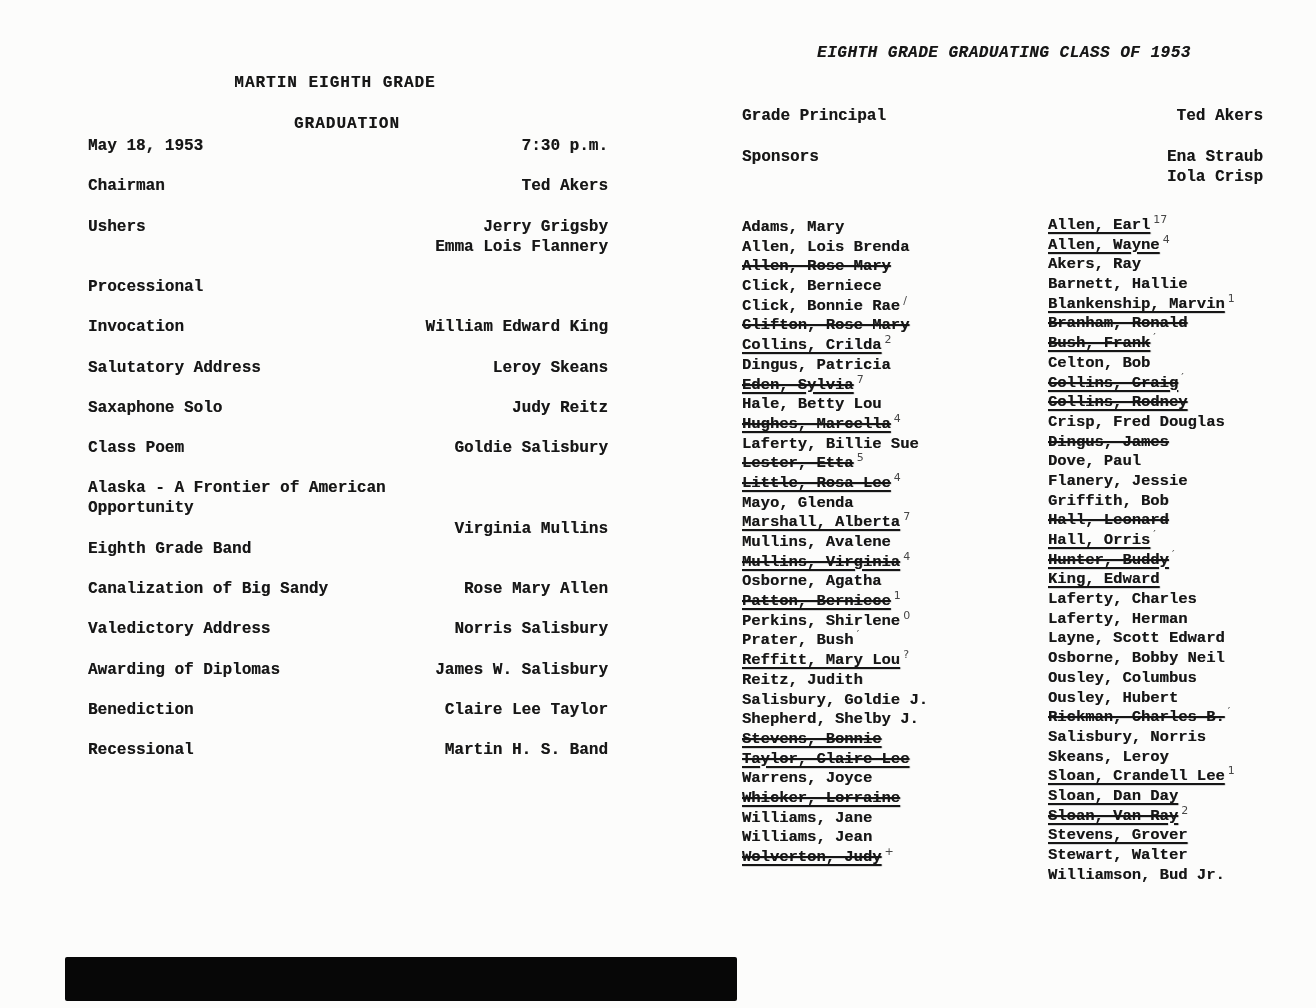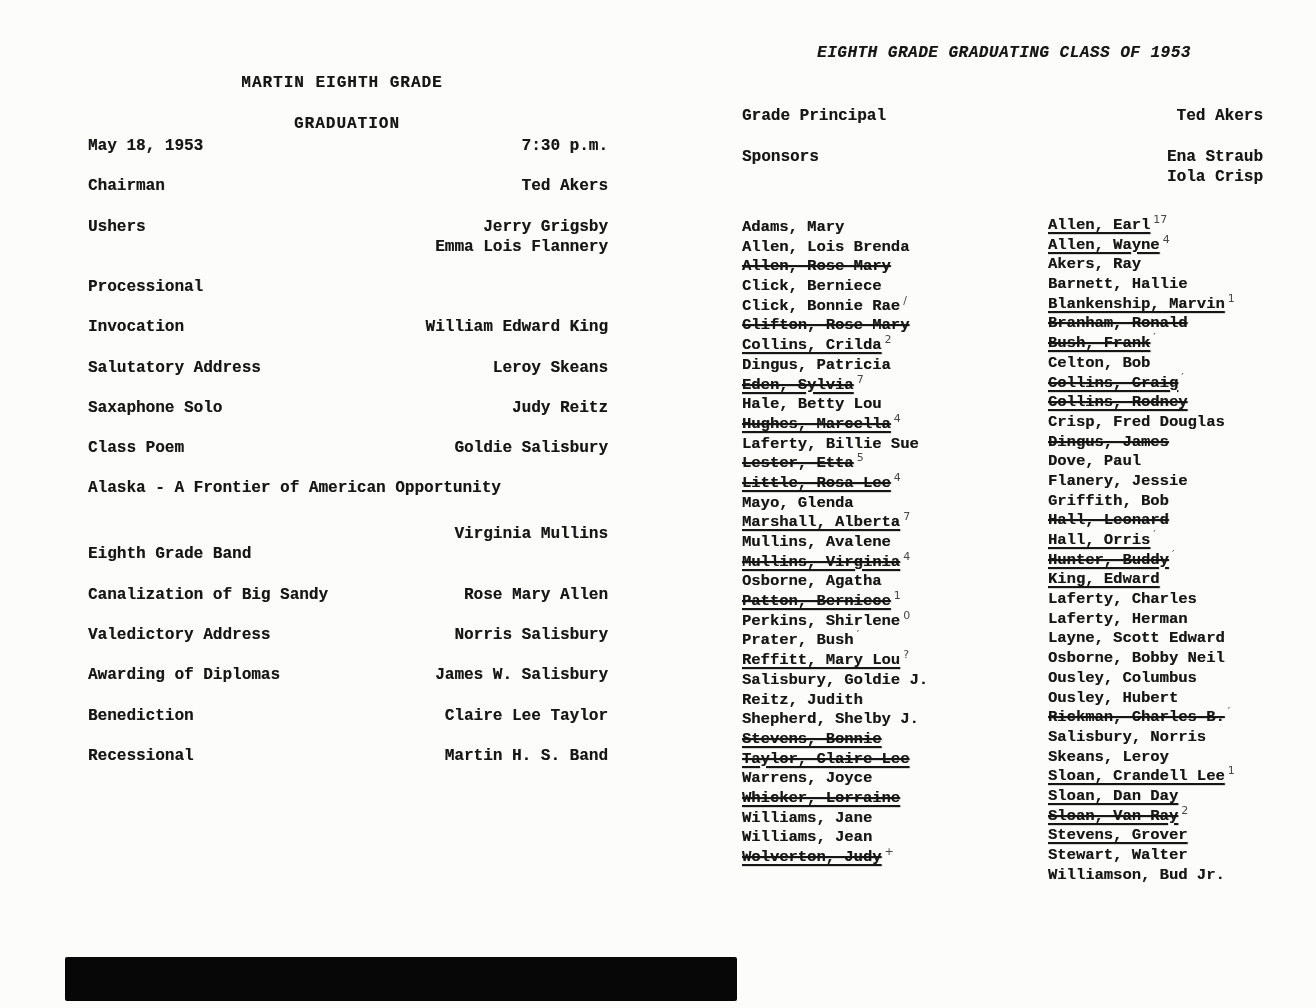--- a/index.html
+++ b/index.html
@@ -7,26 +7,26 @@
     position:relative;width:1316px;height:1008px;margin:0 auto;
     background:var(--paper,#fcfcfb);
     font-family:"Liberation Mono","DejaVu Sans Mono",monospace;
     color:var(--ink,#161616);
     overflow:hidden;
   }
   .scan *{box-sizing:border-box;}
   .tw{font-weight:700;text-shadow:0.3px 0.3px 0.6px rgba(25,25,25,0.55);}
 
   
-  .lp-title{position:absolute;left:83px;top:74px;width:518px;text-align:center;font-size:16px;letter-spacing:1px;}
+  .lp-title{position:absolute;left:76px;top:74px;width:518px;text-align:center;font-size:16px;letter-spacing:1px;}
   .lp-subtitle{position:absolute;left:88px;top:115px;width:518px;text-align:center;font-size:16px;letter-spacing:1px;}
   .prog{position:absolute;left:88px;top:136px;width:520px;font-size:16px;line-height:20px;}
   .prog-row{display:flex;justify-content:space-between;align-items:flex-start;min-height:40.3px;}
   .prog-row.stacked{min-height:60.4px;}
-  .prog-row.wrap{flex-direction:column;min-height:60.4px;gap:26px;}
+  .prog-row.wrap{flex-direction:row;min-height:60.4px;gap:26px;}
   .prog-row.wrap .val{align-self:flex-end;}
   .prog-row .val{text-align:right;white-space:nowrap;}
 
   
   .rp-title{position:absolute;left:742px;top:44px;width:524px;text-align:center;font-size:16px;letter-spacing:0.5px;font-style:italic;}
   .rp-head{position:absolute;left:742px;top:106px;width:521px;font-size:16px;line-height:20px;}
   .head-row{display:flex;justify-content:space-between;align-items:flex-start;margin-bottom:21px;}
   .head-row .val{text-align:right;white-space:nowrap;}
 
   .roster{position:absolute;font-size:15.5px;line-height:19.7px;white-space:nowrap;margin-top:13px;}
@@ -154,22 +154,22 @@
         <div class="roster-row"><span class="nm m-underline m-strike">Little, Rosa Lee</span><span class="note">4</span></div>
         <div class="roster-row"><span class="nm ">Mayo, Glenda</span></div>
         <div class="roster-row"><span class="nm m-underline">Marshall, Alberta</span><span class="note">7</span></div>
         <div class="roster-row"><span class="nm ">Mullins, Avalene</span></div>
         <div class="roster-row"><span class="nm m-underline m-strike">Mullins, Virginia</span><span class="note">4</span></div>
         <div class="roster-row"><span class="nm ">Osborne, Agatha</span></div>
         <div class="roster-row"><span class="nm m-underline m-strike">Patton, Berniece</span><span class="note">1</span></div>
         <div class="roster-row"><span class="nm ">Perkins, Shirlene</span><span class="note">0</span></div>
         <div class="roster-row"><span class="nm ">Prater, Bush</span><span class="note">′</span></div>
         <div class="roster-row"><span class="nm m-underline">Reffitt, Mary Lou</span><span class="note">?</span></div>
+        <div class="roster-row"><span class="nm ">Reitz, Judith</span></div>
         <div class="roster-row"><span class="nm ">Salisbury, Goldie J.</span></div>
-        <div class="roster-row"><span class="nm ">Reitz, Judith</span></div>
         <div class="roster-row"><span class="nm ">Shepherd, Shelby J.</span></div>
         <div class="roster-row"><span class="nm m-underline m-strike">Stevens, Bonnie</span></div>
         <div class="roster-row"><span class="nm m-underline m-strike">Taylor, Claire Lee</span></div>
         <div class="roster-row"><span class="nm ">Warrens, Joyce</span></div>
         <div class="roster-row"><span class="nm m-underline m-strike">Whicker, Lorraine</span></div>
         <div class="roster-row"><span class="nm ">Williams, Jane</span></div>
         <div class="roster-row"><span class="nm ">Williams, Jean</span></div>
         <div class="roster-row"><span class="nm m-underline m-strike">Wolverton, Judy</span><span class="note">+</span></div>
       </div>
     <div class="roster col2 tw" id="roster-col2">

